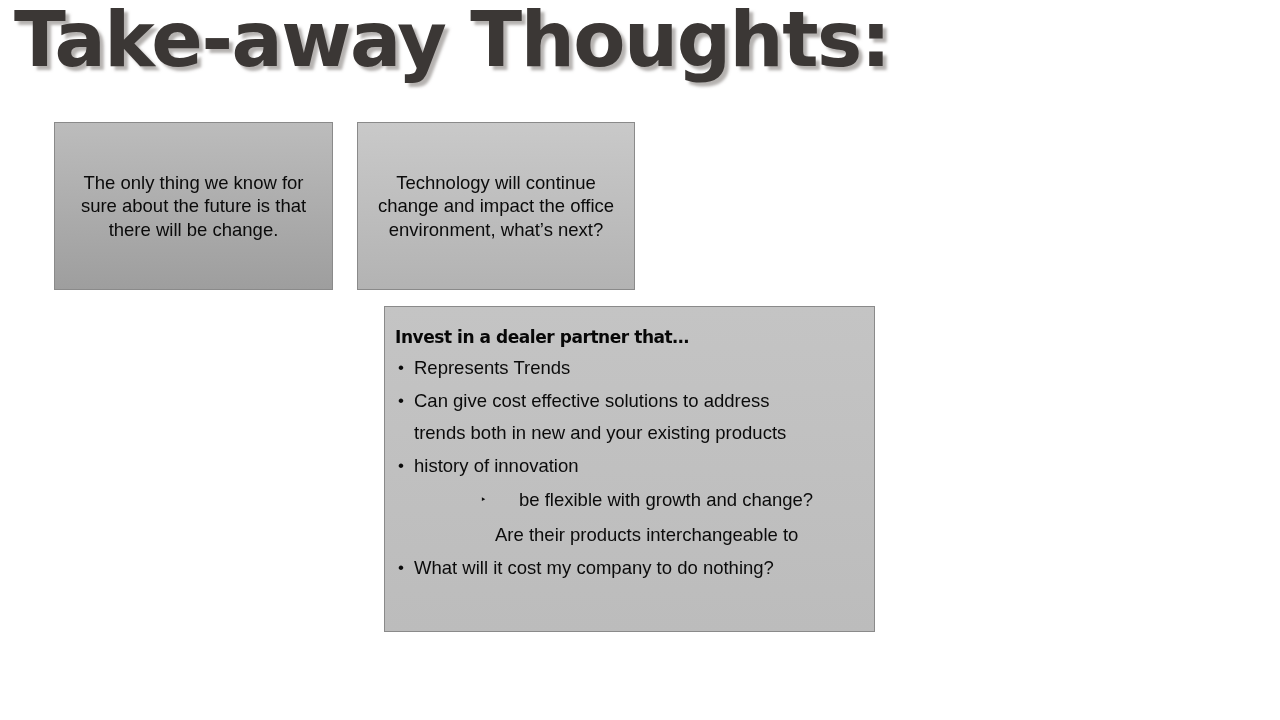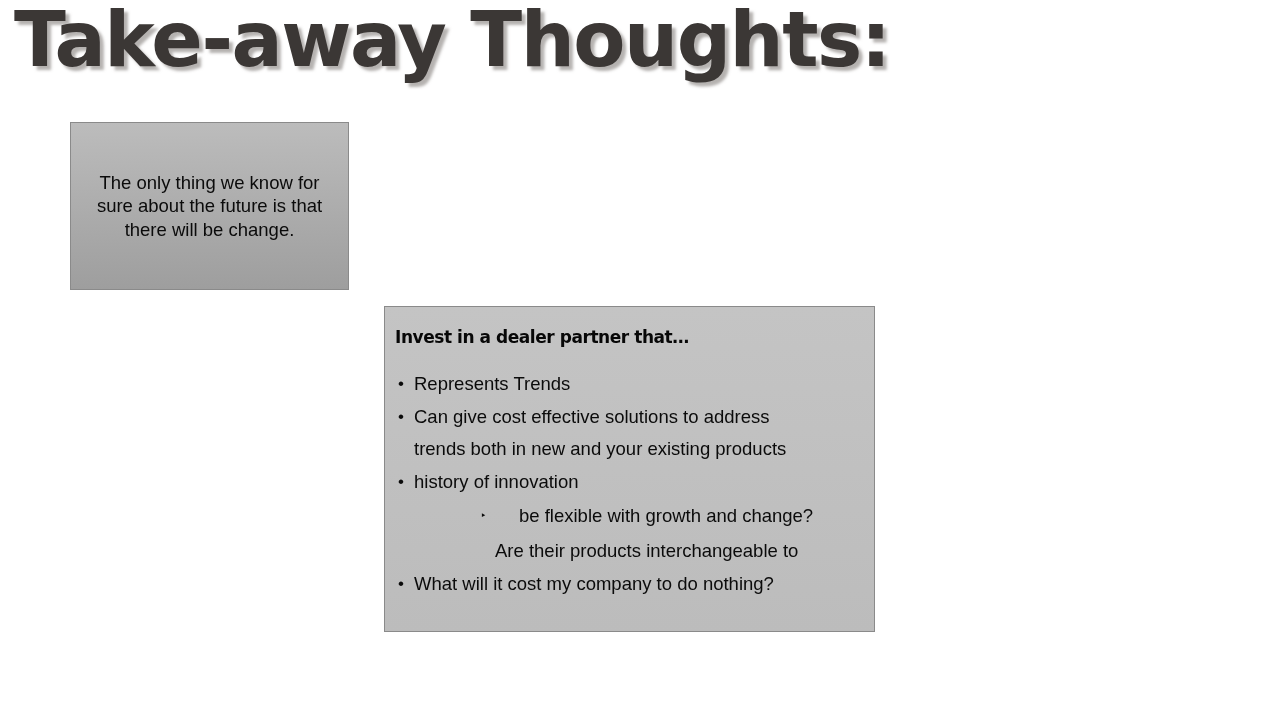--- a/index.html
+++ b/index.html
@@ -52,21 +52,21 @@
   }
   .thought-text {
     font-family: "Liberation Sans", sans-serif;
     font-size: 18.5px;
     line-height: 23.5px;
     color: #0b0b0b;
     text-align: center;
     width: 100%;
   }
 
-  #thought-box-1 { left: 70px;   width: 279px; background: linear-gradient(to bottom, #bcbcbc 0%, #9e9e9e 100%); }
+  #thought-box-1 { left: 54px;   width: 279px; background: linear-gradient(to bottom, #bcbcbc 0%, #9e9e9e 100%); }
   #thought-box-2 { left: 357px;  width: 278px; background: linear-gradient(to bottom, #c9c9c9 0%, #b3b3b3 100%); }
   #thought-box-3 { left: 645px;  width: 276px; background: linear-gradient(to bottom, #e4e4e4 0%, #d2d2d2 100%); }
   #thought-box-4 { left: 933px;  width: 280px; background: linear-gradient(to bottom, #e6e6e6 0%, #d5d5d5 100%); }
 
   
   #dealer-box {
     position: absolute;
     left: 384px;
     top: 306px;
     width: 491px;
@@ -76,21 +76,21 @@
     background: linear-gradient(to bottom, #c4c4c4 0%, #bcbcbc 100%);
     padding: 19px 8px 0 8px;
   }
   #dealer-heading {
     font-family: "DejaVu Sans", sans-serif;
     font-weight: bold;
     font-size: 17px;
     line-height: 22px;
     letter-spacing: -0.45px;
     color: #070707;
-    margin: 0 0 20px 2px;
+    margin: 0 0 4px 2px;
   }
   .bullet-item {
     display: flex;
     align-items: flex-start;
     font-family: "Liberation Sans", sans-serif;
     font-size: 18.5px;
     line-height: 32.5px;
     color: #0b0b0b;
     margin-left: 5px;
   }
@@ -121,20 +121,23 @@
 <body>
 
 <div id="slide-title">Take-away Thoughts:</div>
 
 <div id="thought-row">
 
   <div class="thought-box" id="thought-box-1">
     <span class="thought-text">The only thing we know for sure about the future is that there will be change.</span>
   </div>
 
+  <div class="thought-box" id="thought-box-2">
+    <span class="thought-text">Technology will continue change and impact the office environment, what’s next?</span>
+  </div>
 
 
 
 </div>
 
 <div id="dealer-box">
 
   <div id="dealer-heading">Invest in a dealer partner that…</div>
 
   <div class="bullet-item">

